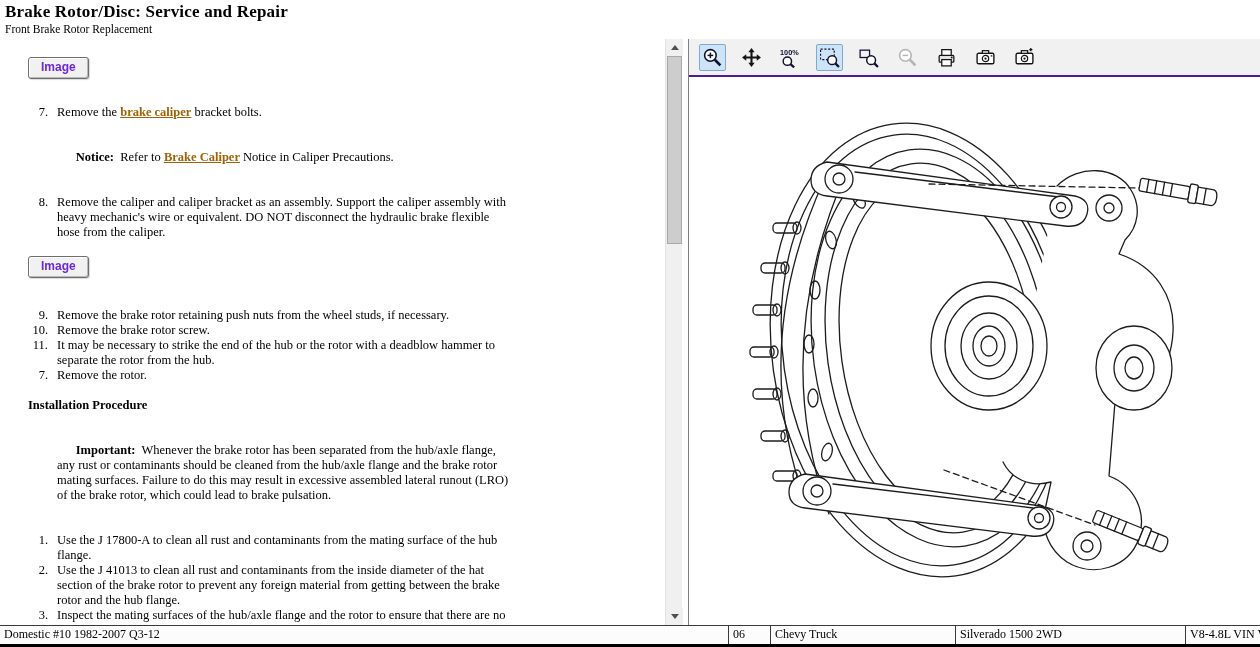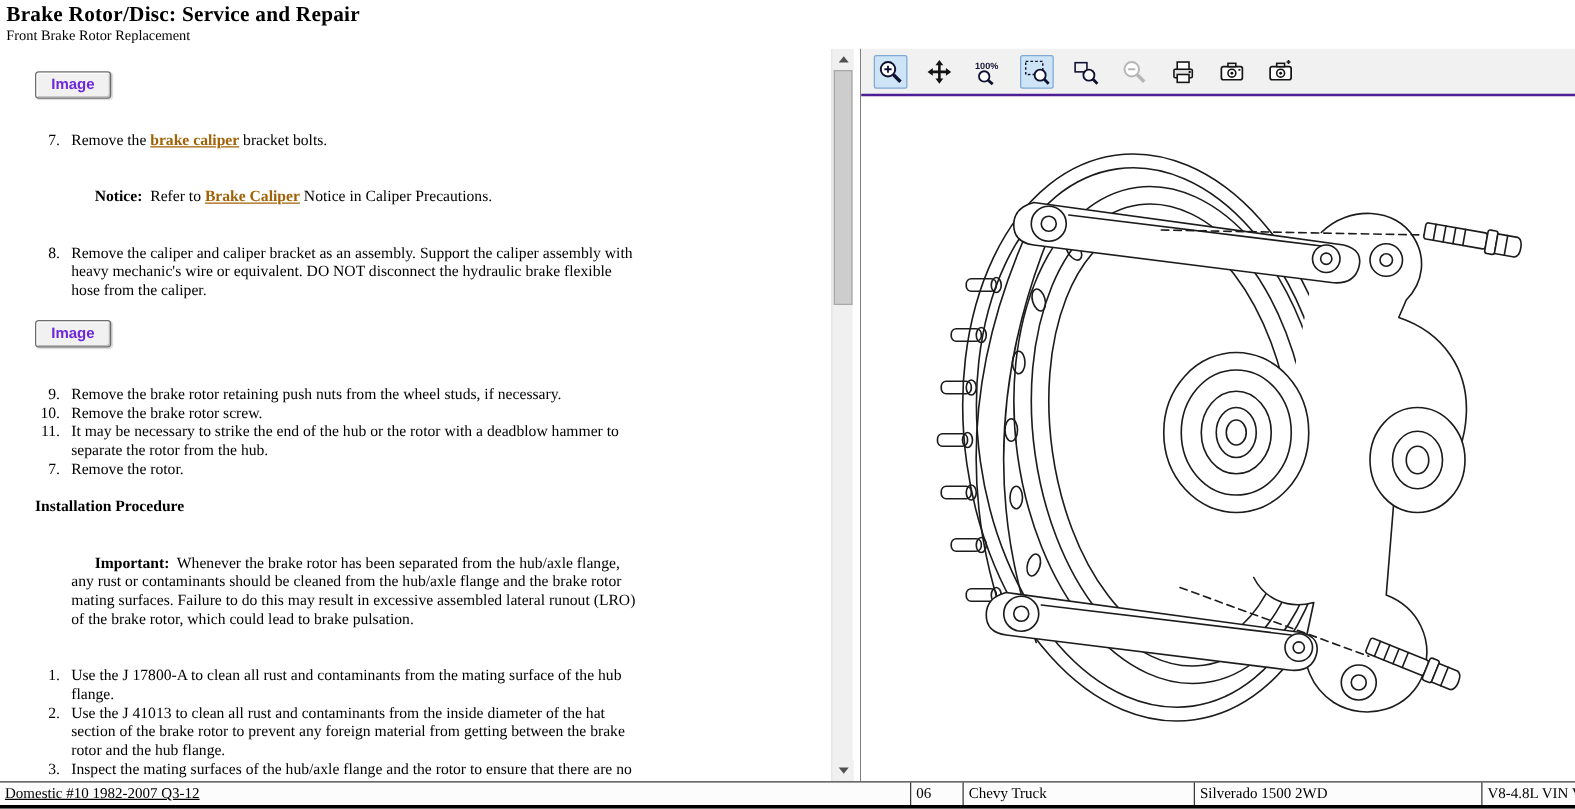--- a/index.html
+++ b/index.html
@@ -78,21 +78,21 @@
   .drawing-area { position: absolute; left: 0; top: 39px; width: 571px; height: 547px; background: #fff; }
 
   
   .status-bar {
     position: absolute; left: 0; bottom: 3px; width: 1260px; height: 19px;
     background: #fcfcfc; border-top: 1px solid #3a3a3a;
     display: flex; font-size: 12px; line-height: 17px;
   }
   .status-cell { padding: 0 4px; overflow: hidden; white-space: nowrap; }
   .status-cell + .status-cell { border-left: 1px solid #3a3a3a; }
-  .sc-catalog { flex: 0 0 728px; text-decoration: underline; }
+  .sc-catalog { flex: 0 0 728px; }
   .sc-year { flex: 0 0 42px; }
   .sc-make { flex: 0 0 185px; }
   .sc-model { flex: 0 0 230px; }
   .sc-engine { flex: 1 1 auto; }
   .bottom-strip { position: absolute; left: 0; bottom: 0; width: 1260px; height: 3px; background: #000; }
 </style>
 </head>
 <body>
 
 <div class="app-header">

